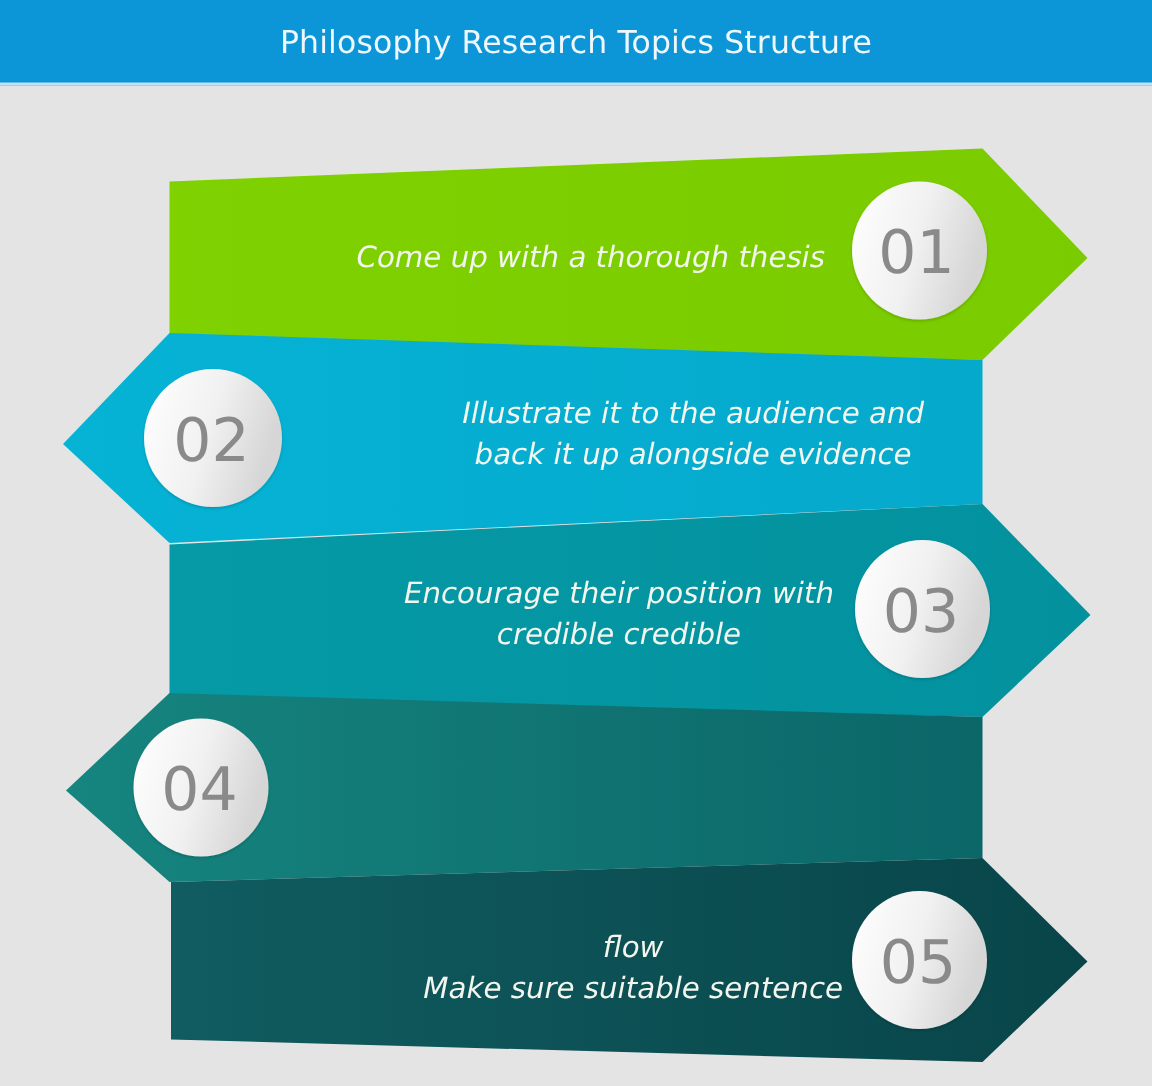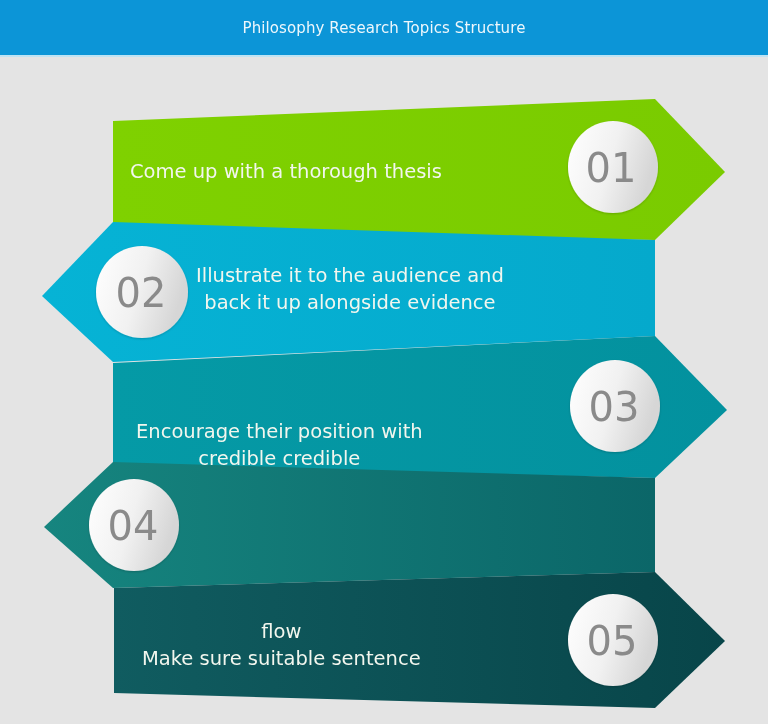--- a/index.html
+++ b/index.html
@@ -21,36 +21,37 @@
       height: 57px;
       background: #0c95d7;
       display: flex;
       align-items: center;
       justify-content: center;
       border-bottom: 2px solid #bfe3f3;
       box-sizing: border-box;
     }
     .header-title {
       color: #eef7fc;
-      font-size: 15px;
+      font-size: 21px;
       letter-spacing: 0.1px;
     }
     svg.diagram {
       position: absolute;
       left: 0; top: 0;
     }
     .step-text {
       position: absolute;
       color: #f2f6ee;
       font-size: 19.5px;
       line-height: 27px;
       text-align: center;
       display: flex;
       align-items: center;
-      justify-content: flex-start;
+      justify-content: flex-end;
+      font-style: italic;
     }
     .step-num {
       font-family: "DejaVu Sans", sans-serif;
       font-size: 40px;
       fill: #8a8a8a;
       font-weight: normal;
     }
   </style>
 </head>
 <body>
@@ -139,21 +140,21 @@
   </div>
 </div>
 
 <div class="step-text" style="left:196px; top:258px; width:420px; height:62px;">
   <div>
     <div>Illustrate it to the audience and</div>
     <div>back it up alongside evidence</div>
   </div>
 </div>
 
-<div class="step-text" style="left:136px; top:378px; width:420px; height:62px;margin-top:36px;">
+<div class="step-text" style="left:136px; top:378px; width:420px; height:62px;">
   <div>
     <div>Encourage their position with</div>
     <div>credible credible</div>
   </div>
 </div>
 
 <div class="step-text" style="left:178px; top:496px; width:420px; height:62px;">
   <div>
   </div>
 </div>

